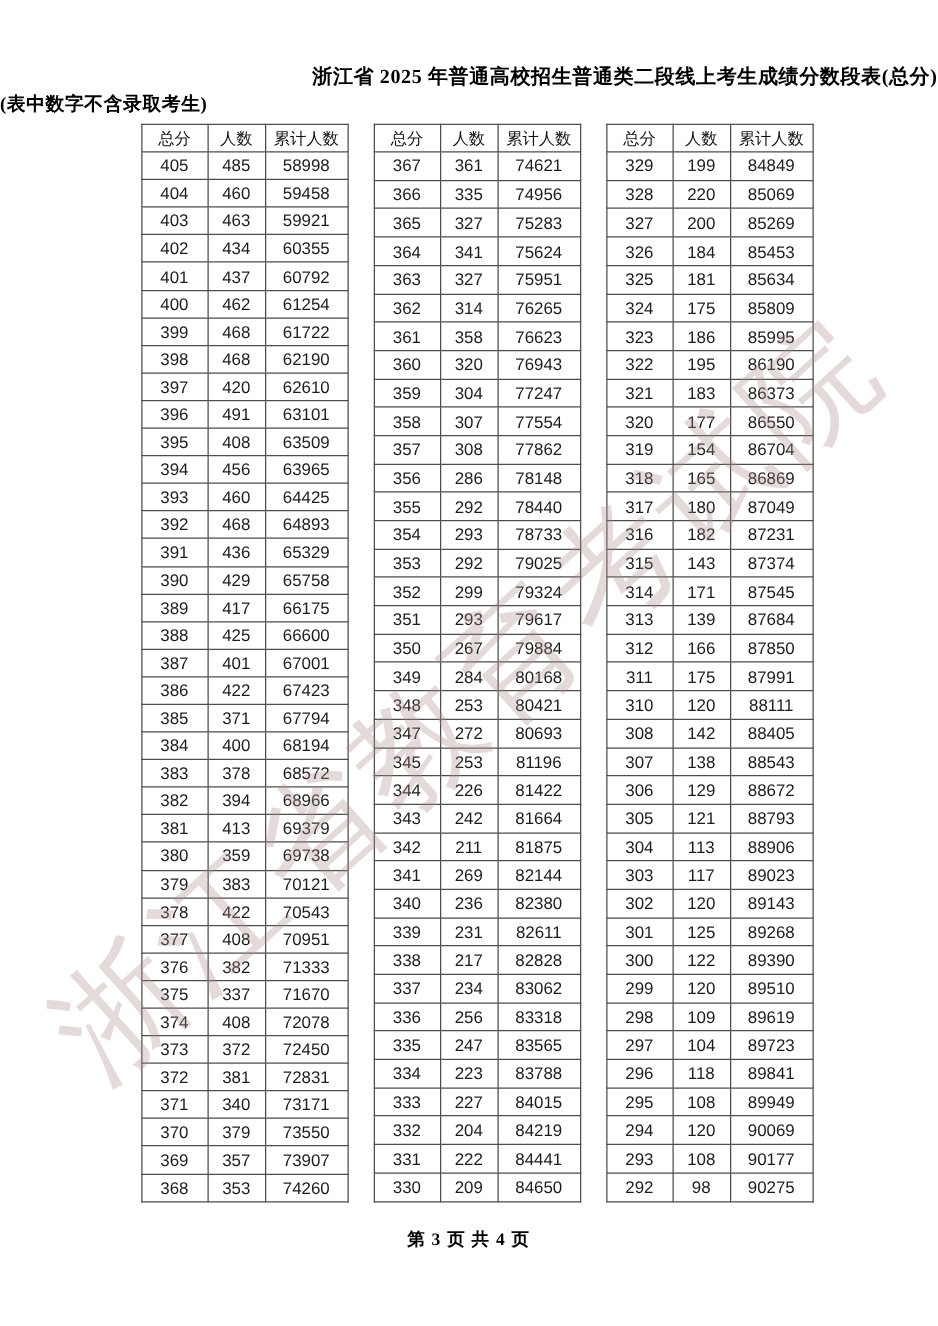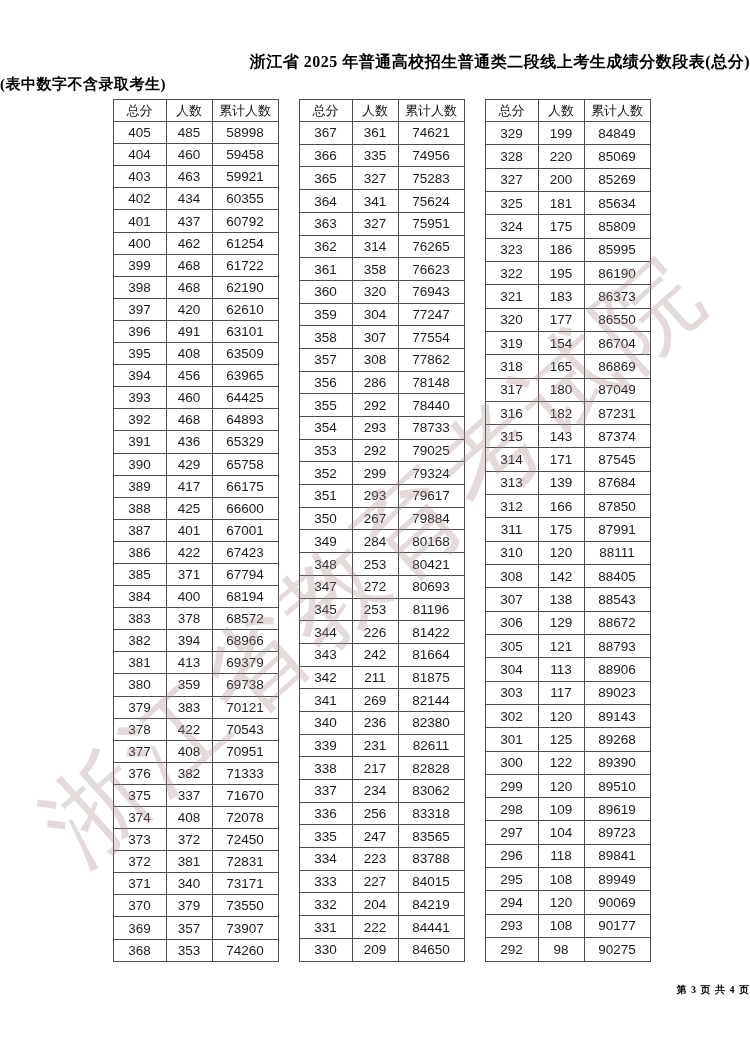--- a/index.html
+++ b/index.html
@@ -69,22 +69,22 @@
   table.score-table td:nth-child(1) { width: 52px; }
   table.score-table th:nth-child(2),
   table.score-table td:nth-child(2) { width: 45px; }
   table.score-table th:nth-child(3),
   table.score-table td:nth-child(3) { width: 65px; }
   .footer {
     position: absolute;
     top: 983px;
     left: 0;
     width: 100%;
-    text-align: right;
-    font-size: 10px;
+    text-align: center;
+    font-size: 14px;
     font-weight: 600;
     font-family: "Liberation Serif", serif;
     letter-spacing: 1px;
   }
   .watermark {
     position: absolute;
     top: 560px;
     left: 375px;
     transform: translate(-50%, -50%) rotate(-42deg);
     white-space: nowrap;
@@ -519,20 +519,25 @@
             <td>328</td>
             <td>220</td>
             <td>85069</td>
           </tr>
           <tr>
             <td>327</td>
             <td>200</td>
             <td>85269</td>
           </tr>
           <tr>
+            <td>326</td>
+            <td>184</td>
+            <td>85453</td>
+          </tr>
+          <tr>
             <td>325</td>
             <td>181</td>
             <td>85634</td>
           </tr>
           <tr>
             <td>324</td>
             <td>175</td>
             <td>85809</td>
           </tr>
           <tr>

